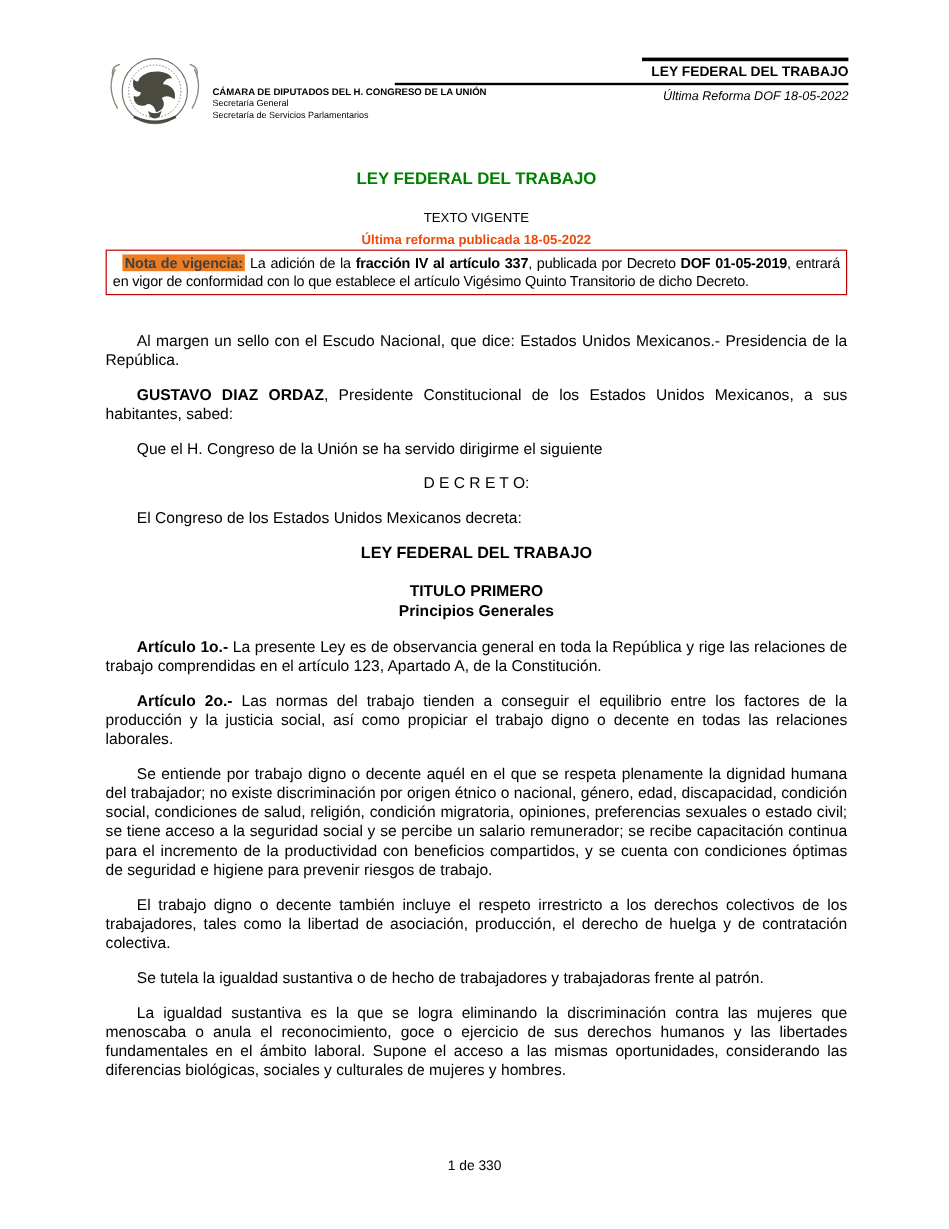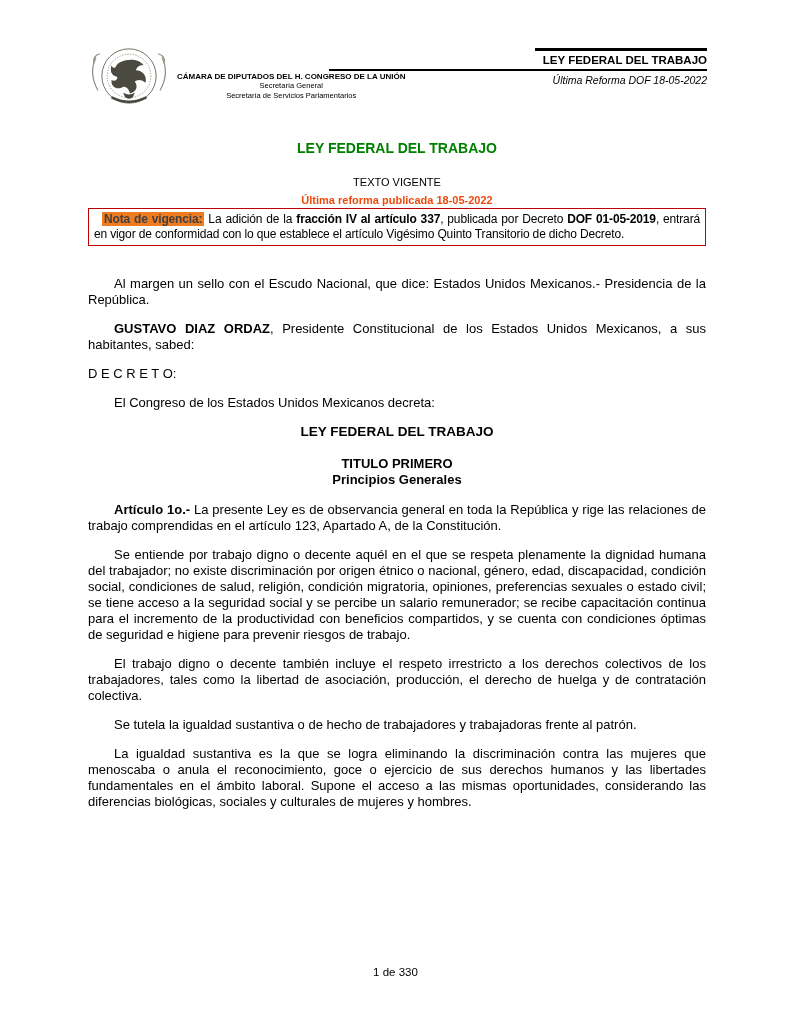--- a/index.html
+++ b/index.html
@@ -14,21 +14,21 @@
     width: 791px; height: 1024px; position: relative;
     font-family: "Liberation Sans", sans-serif;
     color: #000;
   }
   .page { position: absolute; inset: 0; background: #fff; overflow: hidden; }
 
   
   .doc-header { position: absolute; top: 44px; left: 86px; right: 84px; height: 72px; }
   .logo { position: absolute; left: 0; top: 0; display: flex; align-items: flex-end; gap: 5px; }
   .seal svg { display: block; }
-  .logo-text { font-size: 7.5px; line-height: 9.5px; padding-bottom: 8px; text-align: center; }
+  .logo-text { font-size: 7.5px; line-height: 9.5px; padding-bottom: 8px; }
   .logo-text .l1 { font-weight: bold; font-size: 8px; }
   .header-right { position: absolute; right: 0; top: 4px; width: 378px; text-align: right; }
   .rule-top { width: 172px; height: 3px; background: #000; margin-left: auto; }
   .hr-title { font-size: 11.5px; font-weight: bold; padding: 3px 0 3px; }
   .rule-bottom { height: 2px; background: #000; }
   .hr-reform { font-size: 10.5px; font-style: italic; padding-top: 3px; }
 
   
   .content {
     position: absolute; left: 88px; top: 140px; width: 618px;
@@ -43,21 +43,21 @@
   .ultima { font-size: 11px; font-weight: bold; text-align: center; color: var(--orange); }
 
   .nota {
     border: 1px solid var(--nota-border);
     padding: 3px 5px; margin-bottom: 30px;
     font-size: 12px; line-height: 15px; letter-spacing: -0.15px;
     text-align: justify; text-indent: 8px;
   }
   .nota-label { background: var(--nota-highlight); color: #404040; font-weight: bold; padding: 0 2px; }
 
-  .center-line { margin-bottom: 13px; margin-top: 12px; }
+  .center-line { text-align: center; margin-bottom: 13px; margin-top: 12px; }
   .ley-title { font-size: 13.5px; font-weight: bold; text-align: center; margin: 3px 0 16px; }
   .titulo { font-weight: bold; text-align: center; margin-bottom: 14px; line-height: 16px; }
 
   
   .footer { position: absolute; bottom: 46px; left: 0; right: 0; text-align: center; font-size: 11.5px; }
 </style>
 </head>
 <body>
 
 <div class="page">
@@ -100,34 +100,36 @@
 
     <div class="tv">TEXTO VIGENTE</div>
     <div class="ultima">Última reforma publicada 18-05-2022</div>
 
     <div class="nota"><span class="nota-label">Nota de vigencia:</span><span> La adición de la </span><span class="b">fracción IV al artículo 337</span><span>, publicada por Decreto </span><span class="b">DOF 01-05-2019</span><span>, entrará en vigor de conformidad con lo que establece el artículo Vigésimo Quinto Transitorio de dicho Decreto.</span></div>
 
     <p>Al margen un sello con el Escudo Nacional, que dice: Estados Unidos Mexicanos.- Presidencia de la República.</p>
 
     <p><span class="b">GUSTAVO DIAZ ORDAZ</span><span>, Presidente Constitucional de los Estados Unidos Mexicanos, a sus habitantes, sabed:</span></p>
 
+    <p>Que el H. Congreso de la Unión se ha servido dirigirme el siguiente</p>
 
     <div class="center-line">D E C R E T O:</div>
 
     <p>El Congreso de los Estados Unidos Mexicanos decreta:</p>
 
     <h2 class="ley-title">LEY FEDERAL DEL TRABAJO</h2>
 
     <div class="titulo">
       <div>TITULO PRIMERO</div>
       <div>Principios Generales</div>
     </div>
 
     <p><span class="b">Artículo 1o.-</span><span> La presente Ley es de observancia general en toda la República y rige las relaciones de trabajo comprendidas en el artículo 123, Apartado A, de la Constitución.</span></p>
 
+    <p><span class="b">Artículo 2o.-</span><span> Las normas del trabajo tienden a conseguir el equilibrio entre los factores de la producción y la justicia social, así como propiciar el trabajo digno o decente en todas las relaciones laborales.</span></p>
 
     <p>Se entiende por trabajo digno o decente aquél en el que se respeta plenamente la dignidad humana del trabajador; no existe discriminación por origen étnico o nacional, género, edad, discapacidad, condición social, condiciones de salud, religión, condición migratoria, opiniones, preferencias sexuales o estado civil; se tiene acceso a la seguridad social y se percibe un salario remunerador; se recibe capacitación continua para el incremento de la productividad con beneficios compartidos, y se cuenta con condiciones óptimas de seguridad e higiene para prevenir riesgos de trabajo.</p>
 
     <p>El trabajo digno o decente también incluye el respeto irrestricto a los derechos colectivos de los trabajadores, tales como la libertad de asociación, producción, el derecho de huelga y de contratación colectiva.</p>
 
     <p>Se tutela la igualdad sustantiva o de hecho de trabajadores y trabajadoras frente al patrón.</p>
 
     <p>La igualdad sustantiva es la que se logra eliminando la discriminación contra las mujeres que menoscaba o anula el reconocimiento, goce o ejercicio de sus derechos humanos y las libertades fundamentales en el ámbito laboral. Supone el acceso a las mismas oportunidades, considerando las diferencias biológicas, sociales y culturales de mujeres y hombres.</p>
 
   </main>

